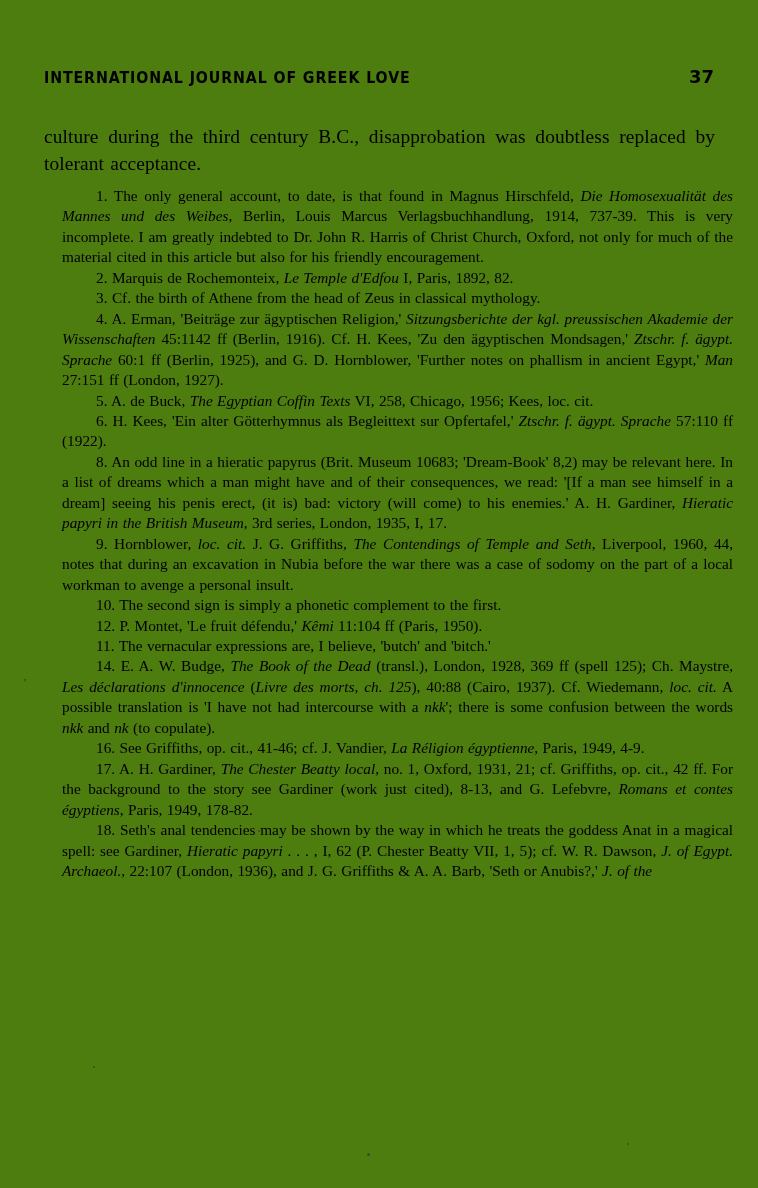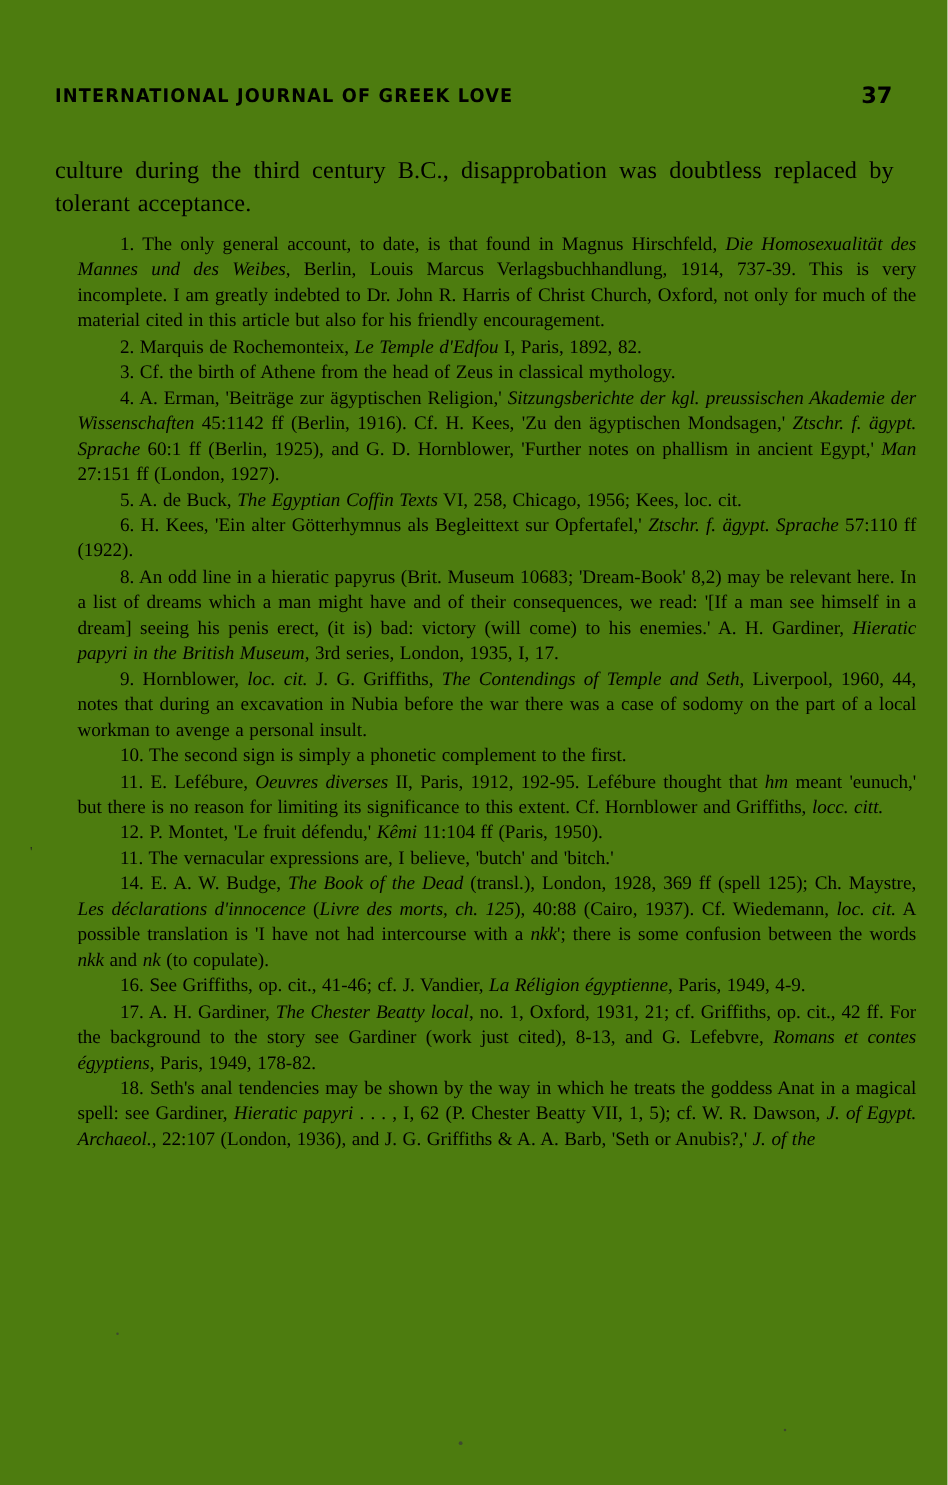--- a/index.html
+++ b/index.html
@@ -131,21 +131,20 @@
   <div class="notes-block">
       <p class="note">1. The only general account, to date, is that found in Magnus Hirschfeld, <i>Die Homosexualität des Mannes und des Weibes</i>, Berlin, Louis Marcus Verlagsbuchhandlung, 1914, 737-39. This is very incomplete. I am greatly indebted to Dr. John R. Harris of Christ Church, Oxford, not only for much of the material cited in this article but also for his friendly encouragement.</p>
       <p class="note">2. Marquis de Rochemonteix, <i>Le Temple d'Edfou</i> I, Paris, 1892, 82.</p>
       <p class="note">3. Cf. the birth of Athene from the head of Zeus in classical mythology.</p>
       <p class="note">4. A. Erman, 'Beiträge zur ägyptischen Religion,' <i>Sitzungsberichte der kgl. preussischen Akademie der Wissenschaften</i> 45:1142 ff (Berlin, 1916). Cf. H. Kees, 'Zu den ägyptischen Mondsagen,' <i>Ztschr. f. ägypt. Sprache</i> 60:1 ff (Berlin, 1925), and G. D. Hornblower, 'Further notes on phallism in ancient Egypt,' <i>Man</i> 27:151 ff (London, 1927).</p>
       <p class="note">5. A. de Buck, <i>The Egyptian Coffin Texts</i> VI, 258, Chicago, 1956; Kees, loc. cit.</p>
       <p class="note">6. H. Kees, 'Ein alter Götterhymnus als Begleittext sur Opfertafel,' <i>Ztschr. f. ägypt. Sprache</i> 57:110 ff (1922).</p>
       <p class="note">8. An odd line in a hieratic papyrus (Brit. Museum 10683; 'Dream-Book' 8,2) may be relevant here. In a list of dreams which a man might have and of their consequences, we read: '[If a man see himself in a dream] seeing his penis erect, (it is) bad: victory (will come) to his enemies.' A. H. Gardiner, <i>Hieratic papyri in the British Museum</i>, 3rd series, London, 1935, I, 17.</p>
       <p class="note">9. Hornblower, <i>loc. cit.</i> J. G. Griffiths, <i>The Contendings of Temple and Seth</i>, Liverpool, 1960, 44, notes that during an excavation in Nubia before the war there was a case of sodomy on the part of a local workman to avenge a personal insult.</p>
       <p class="note">10. The second sign is simply a phonetic complement to the first.</p>
-      <p class="note">11. E. Lefébure, <i>Oeuvres diverses</i> II, Paris, 1912, 192-95. Lefébure thought that <i>hm</i> meant 'eunuch,' but there is no reason for limiting its significance to this extent. Cf. Hornblower and Griffiths, <i>locc. citt.</i></p>
       <p class="note">12. P. Montet, 'Le fruit défendu,' <i>Kêmi</i> 11:104 ff (Paris, 1950).</p>
       <p class="note">11. The vernacular expressions are, I believe, 'butch' and 'bitch.'</p>
       <p class="note">14. E. A. W. Budge, <i>The Book of the Dead</i> (transl.), London, 1928, 369 ff (spell 125); Ch. Maystre, <i>Les déclarations d'innocence</i> (<i>Livre des morts, ch. 125</i>), 40:88 (Cairo, 1937). Cf. Wiedemann, <i>loc. cit.</i> A possible translation is 'I have not had intercourse with a <i>nkk</i>'; there is some confusion between the words <i>nkk</i> and <i>nk</i> (to copulate).</p>
       <p class="note">16. See Griffiths, op. cit., 41-46; cf. J. Vandier, <i>La Réligion égyptienne</i>, Paris, 1949, 4-9.</p>
       <p class="note">17. A. H. Gardiner, <i>The Chester Beatty local</i>, no. 1, Oxford, 1931, 21; cf. Griffiths, op. cit., 42 ff. For the background to the story see Gardiner (work just cited), 8-13, and G. Lefebvre, <i>Romans et contes égyptiens</i>, Paris, 1949, 178-82.</p>
       <p class="note">18. Seth's anal tendencies may be shown by the way in which he treats the goddess Anat in a magical spell: see Gardiner, <i>Hieratic papyri</i> . . . , I, 62 (P. Chester Beatty VII, 1, 5); cf. W. R. Dawson, <i>J. of Egypt. Archaeol.</i>, 22:107 (London, 1936), and J. G. Griffiths &amp; A. A. Barb, 'Seth or Anubis?,' <i>J. of the</i></p>
     </div>
 
   <div class="margin-tick">'</div>
   <div class="speck" style="left:367px;top:1153px;width:3px;height:3px;"></div>

